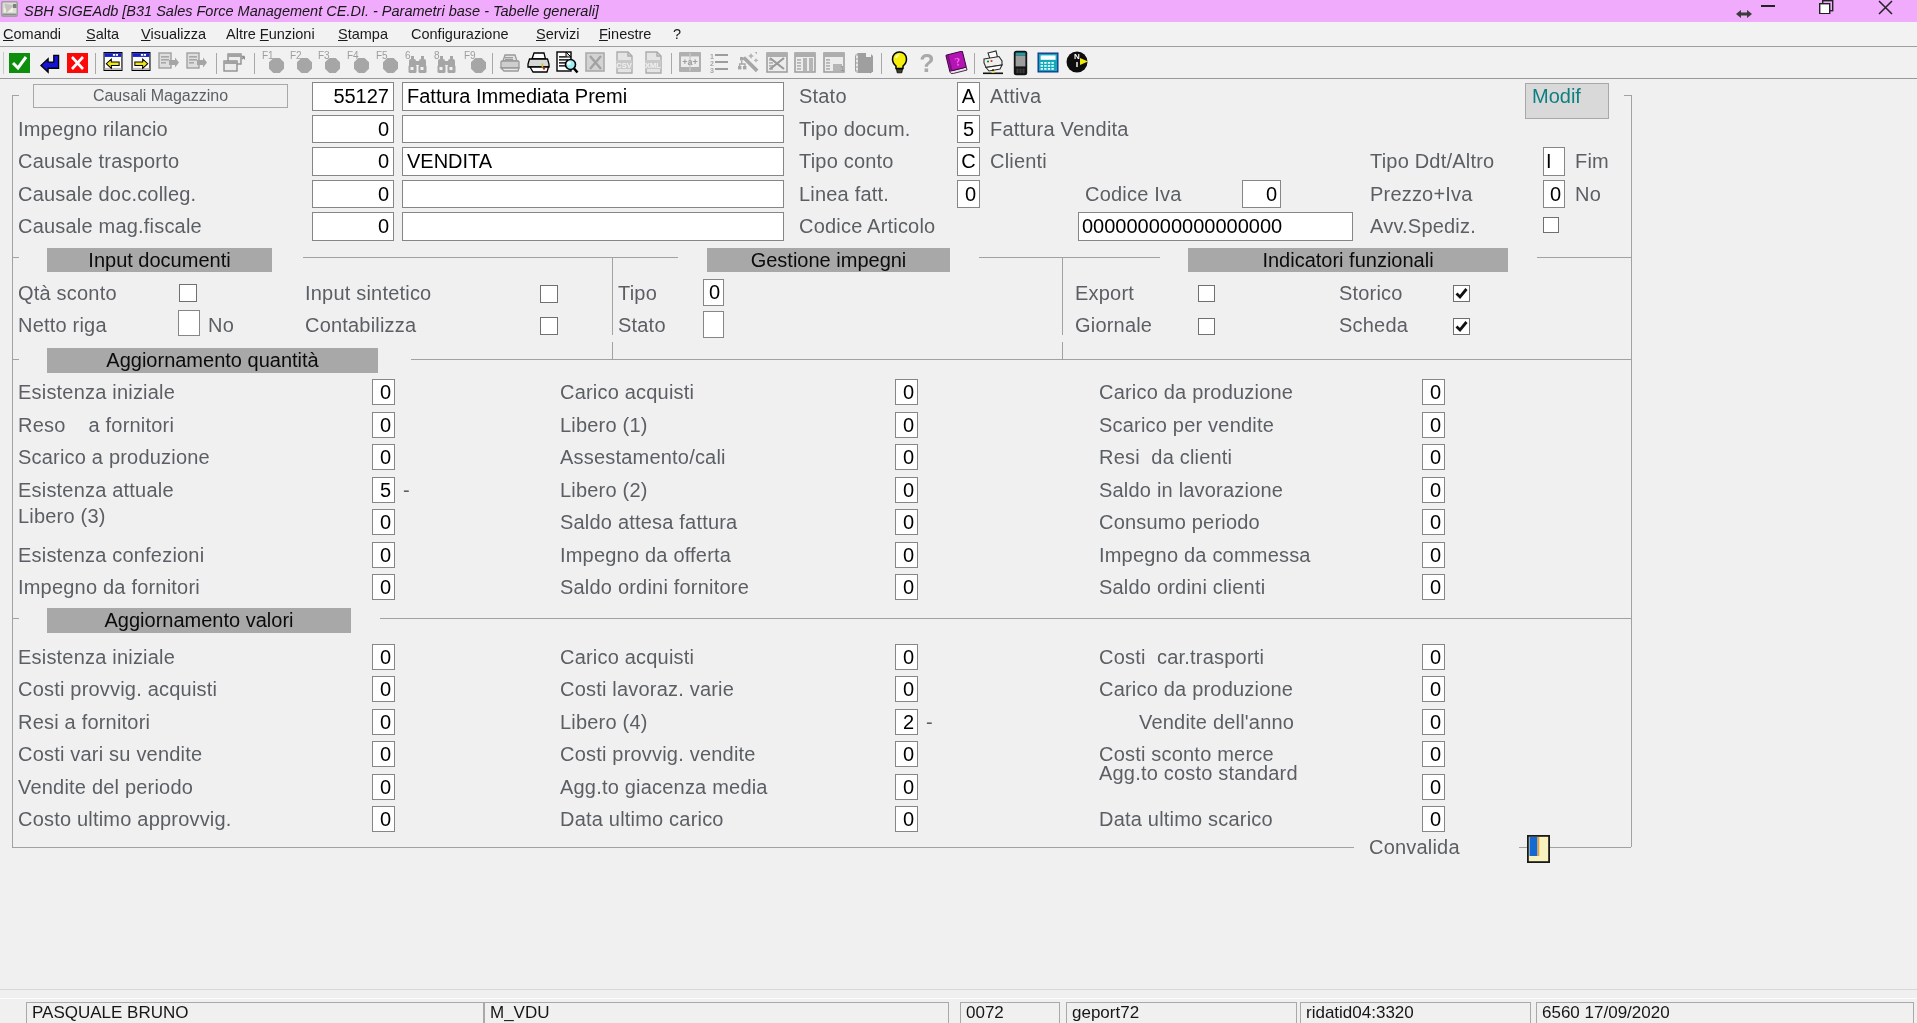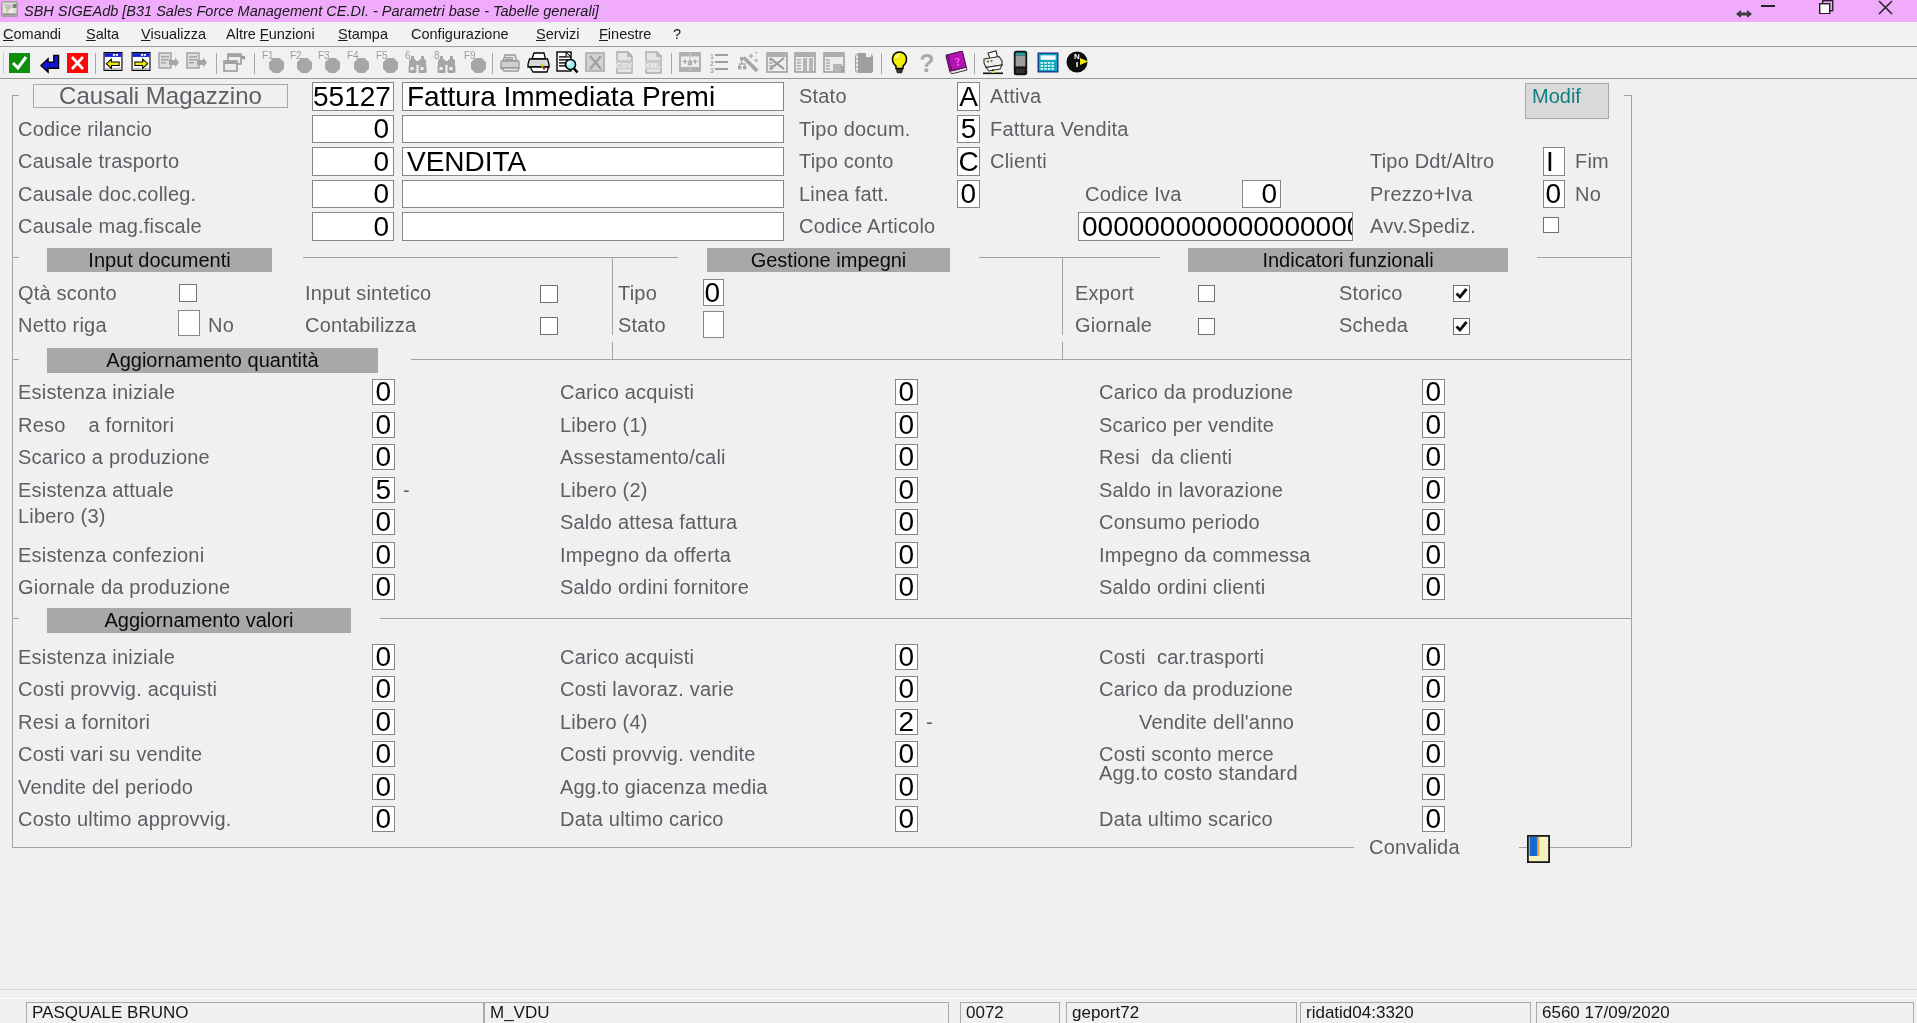--- a/index.html
+++ b/index.html
@@ -1,19 +1,19 @@
 <!DOCTYPE html>
 <html><head><meta charset="utf-8"><title>SBH SIGEAdb</title><style>
 
 * { margin:0; padding:0; box-sizing:border-box; }
 html,body { width:1917px; height:1023px; overflow:hidden; }
 #screen { position:relative; width:1917px; height:1023px; background:#f0f0f0;
   font-family:"Liberation Sans", sans-serif; }
 .lbl { position:absolute; color:#5b5f64; font-size:20px; letter-spacing:0.2px; height:25px; line-height:25px; white-space:pre; }
-.fld { position:absolute; background:#fff; border:1px solid #868686; color:#000; font-size:28px; white-space:pre; overflow:hidden; }
+.fld { position:absolute; background:#fff; border:1px solid #868686; color:#000; font-size:20px; white-space:pre; overflow:hidden; }
 .hdr { position:absolute; background:#a8a8a8; color:#0b0b0b; font-size:20px; text-align:center; }
 .cbx { position:absolute; background:#fff; border:1px solid #707070; }
 .cbx svg { display:block; margin:0 auto; }
 .mi { position:absolute; top:0; height:24px; line-height:24px; color:#1a1a1a; font-size:14.5px; }
 .sep { position:absolute; top:5px; width:1px; height:21px; background:#a8a8a8; }
 .tbtn { position:absolute; top:4px; }
 .sbx { position:absolute; top:13px; height:23px; border:1px solid #a9a9a9; background:#f0f0f0;
   font-size:17px; color:#161616; line-height:19px; padding-left:5px; white-space:pre; }
 
 </style></head><body>
@@ -335,22 +335,22 @@
 <div style="position:absolute;left:612px;top:262px;width:1px;height:17px;background:#a2a2a2;"></div>
 <div style="position:absolute;left:1062px;top:178px;width:1px;height:77px;background:#a2a2a2;"></div>
 <div style="position:absolute;left:1062px;top:262px;width:1px;height:17px;background:#a2a2a2;"></div>
 <div style="position:absolute;left:12px;top:279px;width:7px;height:1px;background:#a2a2a2;"></div>
 <div style="position:absolute;left:411px;top:279px;width:1220px;height:1px;background:#a2a2a2;"></div>
 <div style="position:absolute;left:12px;top:538px;width:7px;height:1px;background:#a2a2a2;"></div>
 <div style="position:absolute;left:380px;top:538px;width:1251px;height:1px;background:#a2a2a2;"></div>
 <div style="position:absolute;left:12px;top:767px;width:1342px;height:1px;background:#a2a2a2;"></div>
 <div style="position:absolute;left:1519px;top:767px;width:8px;height:1px;background:#a2a2a2;"></div>
 <div style="position:absolute;left:1550px;top:767px;width:81px;height:1px;background:#a2a2a2;"></div>
-<div style="position:absolute;left:33px;top:4px;width:255px;height:24px;border:1px solid #a8a8a8;color:#5b5f64;font-size:24px;text-align:center;line-height:22px;">Causali Magazzino</div>
-<div class="lbl" style="left:18px;top:37px;">Codice rilancio</div>
+<div style="position:absolute;left:33px;top:4px;width:255px;height:24px;border:1px solid #a8a8a8;color:#5b5f64;font-size:16px;text-align:center;line-height:22px;">Causali Magazzino</div>
+<div class="lbl" style="left:18px;top:37px;">Impegno rilancio</div>
 <div class="lbl" style="left:18px;top:69px;">Causale trasporto</div>
 <div class="lbl" style="left:18px;top:102px;">Causale doc.colleg.</div>
 <div class="lbl" style="left:18px;top:134px;">Causale mag.fiscale</div>
 <div class="fld " style="left:312px;top:2px;width:82px;height:29px;line-height:27px;text-align:right;padding-right:4px;">55127</div>
 <div class="fld " style="left:402px;top:2px;width:382px;height:29px;line-height:27px;text-align:left;padding-left:4px;">Fattura Immediata Premi</div>
 <div class="fld " style="left:312px;top:35px;width:82px;height:28px;line-height:26px;text-align:right;padding-right:4px;">0</div>
 <div class="fld " style="left:402px;top:35px;width:382px;height:28px;line-height:26px;text-align:left;padding-left:4px;"></div>
 <div class="fld " style="left:312px;top:67px;width:82px;height:29px;line-height:27px;text-align:right;padding-right:4px;">0</div>
 <div class="fld " style="left:402px;top:67px;width:382px;height:29px;line-height:27px;text-align:left;padding-left:4px;">VENDITA</div>
 <div class="fld " style="left:312px;top:100px;width:82px;height:28px;line-height:26px;text-align:right;padding-right:4px;">0</div>
@@ -420,21 +420,21 @@
 <div class="fld" style="left:372px;top:332px;width:23px;height:26px;line-height:24px;text-align:right;padding-right:3px;">0</div>
 <div class="lbl" style="left:18px;top:365px;">Scarico a produzione</div>
 <div class="fld" style="left:372px;top:364px;width:23px;height:26px;line-height:24px;text-align:right;padding-right:3px;">0</div>
 <div class="lbl" style="left:18px;top:398px;">Esistenza attuale</div>
 <div class="fld" style="left:372px;top:397px;width:23px;height:26px;line-height:24px;text-align:right;padding-right:3px;">5</div>
 <div class="lbl" style="left:403px;top:398px;">-</div>
 <div class="lbl" style="left:18px;top:424px;">Libero (3)</div>
 <div class="fld" style="left:372px;top:429px;width:23px;height:26px;line-height:24px;text-align:right;padding-right:3px;">0</div>
 <div class="lbl" style="left:18px;top:463px;">Esistenza confezioni</div>
 <div class="fld" style="left:372px;top:462px;width:23px;height:26px;line-height:24px;text-align:right;padding-right:3px;">0</div>
-<div class="lbl" style="left:18px;top:495px;">Giornale da produzione</div>
+<div class="lbl" style="left:18px;top:495px;">Impegno da fornitori</div>
 <div class="fld" style="left:372px;top:494px;width:23px;height:26px;line-height:24px;text-align:right;padding-right:3px;">0</div>
 <div class="lbl" style="left:560px;top:300px;">Carico acquisti</div>
 <div class="fld" style="left:895px;top:299px;width:23px;height:26px;line-height:24px;text-align:right;padding-right:3px;">0</div>
 <div class="lbl" style="left:560px;top:333px;">Libero (1)</div>
 <div class="fld" style="left:895px;top:332px;width:23px;height:26px;line-height:24px;text-align:right;padding-right:3px;">0</div>
 <div class="lbl" style="left:560px;top:365px;">Assestamento/cali</div>
 <div class="fld" style="left:895px;top:364px;width:23px;height:26px;line-height:24px;text-align:right;padding-right:3px;">0</div>
 <div class="lbl" style="left:560px;top:398px;">Libero (2)</div>
 <div class="fld" style="left:895px;top:397px;width:23px;height:26px;line-height:24px;text-align:right;padding-right:3px;">0</div>
 <div class="lbl" style="left:560px;top:430px;">Saldo attesa fattura</div>

